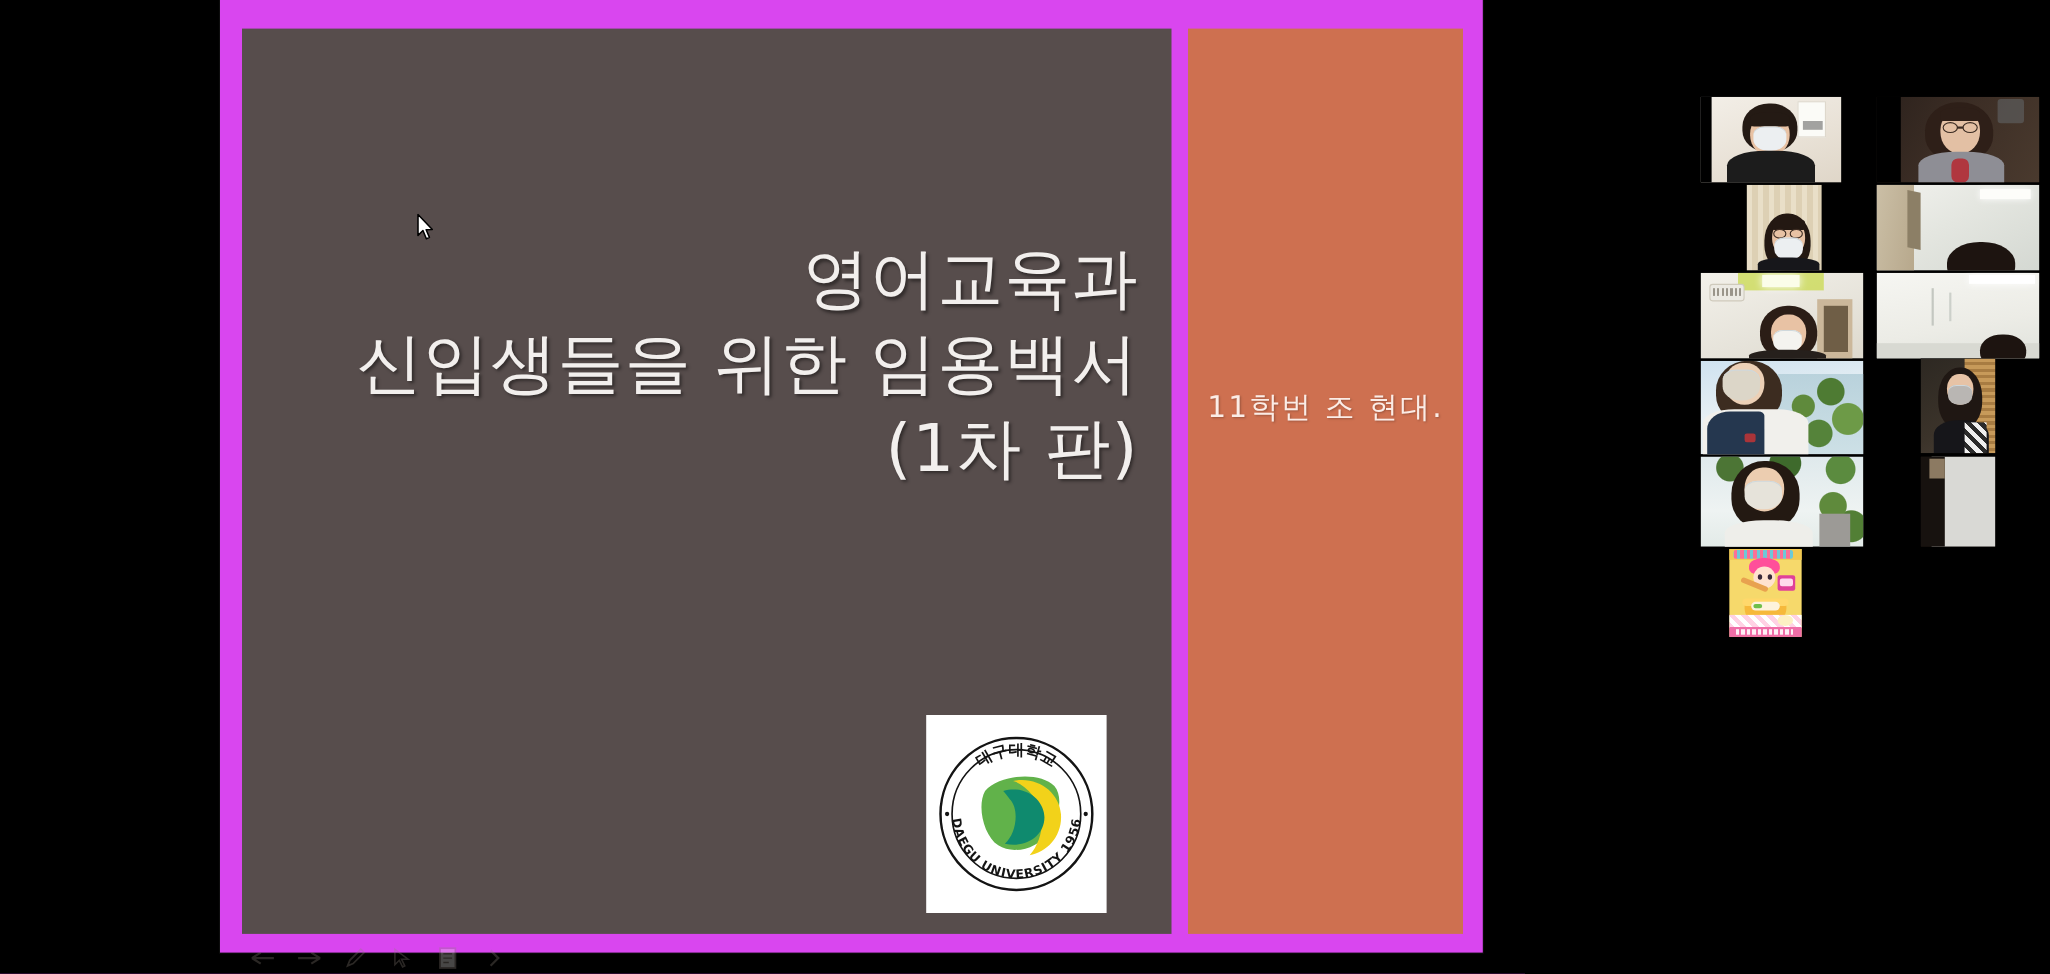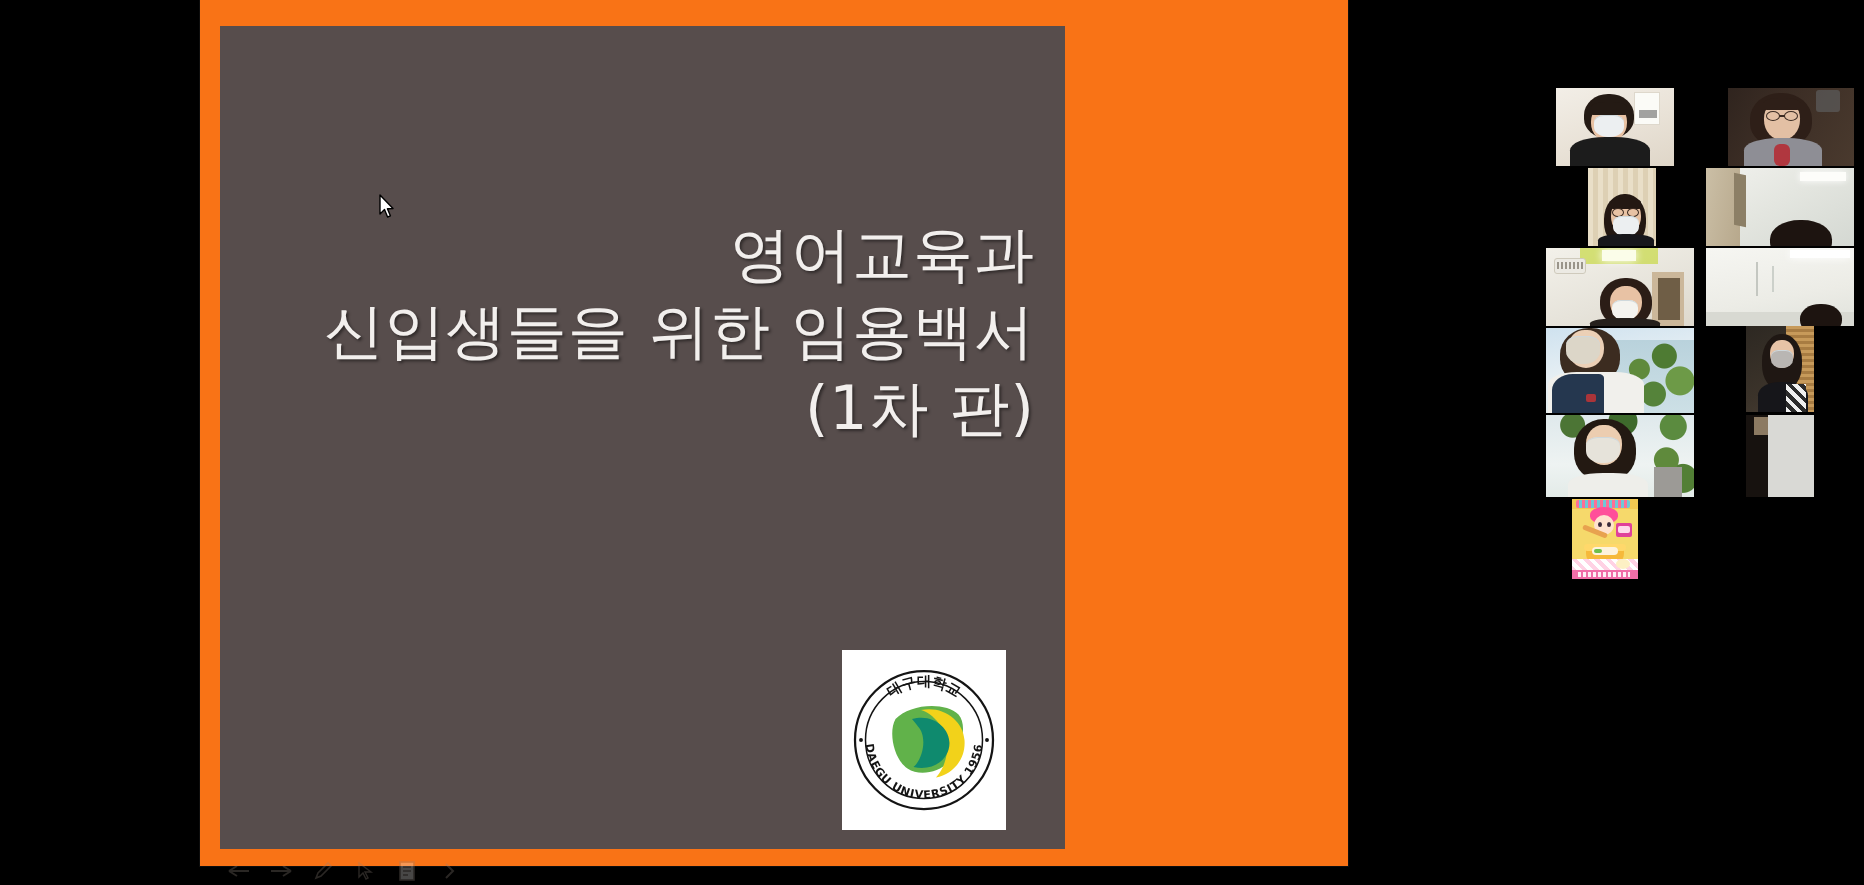--- a/index.html
+++ b/index.html
@@ -7,21 +7,21 @@
   html,body{
     width:1864px; height:885px;
     background:#000; overflow:hidden;
     font-family:"Liberation Sans", sans-serif;
   }
   #screen{ position:relative; width:1864px; height:885px; background:#000; }
 
   
   #share-window{
     position:absolute; left:200px; top:0px; width:1148px; height:866px;
-    background:#f97316;
+    background:#d946ef;
     box-shadow:0 0 0 1px rgba(255,255,255,0.05);
   }
   #slide-canvas{
     position:absolute; left:20px; top:26px; width:1110px; height:824px;
   }
 
   
   #slide-main{
     position:absolute; left:0px; top:0px; width:845px; height:823px;
     background:#574d4c;
@@ -145,20 +145,23 @@
             </text>
             <text font-family="DejaVu Sans, sans-serif" font-size="15" font-weight="bold" fill="#141414" letter-spacing="1">
               <textPath href="#arcBot" startOffset="50%" text-anchor="middle">DAEGU UNIVERSITY 1956</textPath>
             </text>
             <circle cx="16" cy="100" r="2.6" fill="#141414"></circle>
             <circle cx="184" cy="100" r="2.6" fill="#141414"></circle>
           </svg>
         </div>
       </div>
 
+      <div id="slide-side">
+        <div id="side-text">11학번 조 현대.</div>
+      </div>
 
       <div id="slide-toolbar">
         <div class="tb-btn">
           <svg width="22" height="14" viewBox="0 0 22 14">
               <path d="M1 7 L9 2 M1 7 L9 12 M1 7 L21 7" stroke="#8d8179" stroke-width="2" fill="none"></path>
             </svg>
         </div>
         <div class="tb-btn">
           <svg width="22" height="14" viewBox="0 0 22 14">
               <path d="M21 7 L13 2 M21 7 L13 12 M21 7 L1 7" stroke="#8d8179" stroke-width="2" fill="none"></path>

